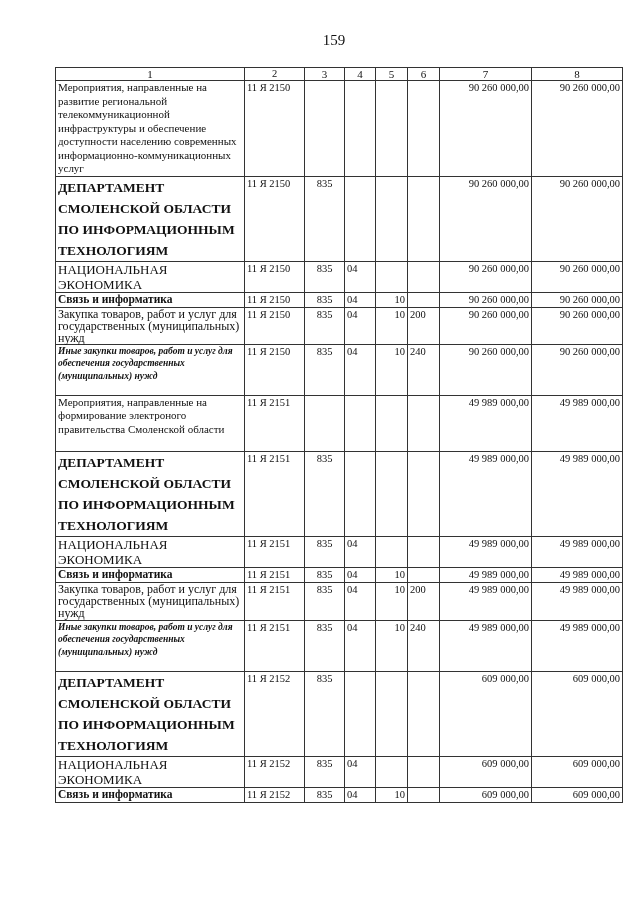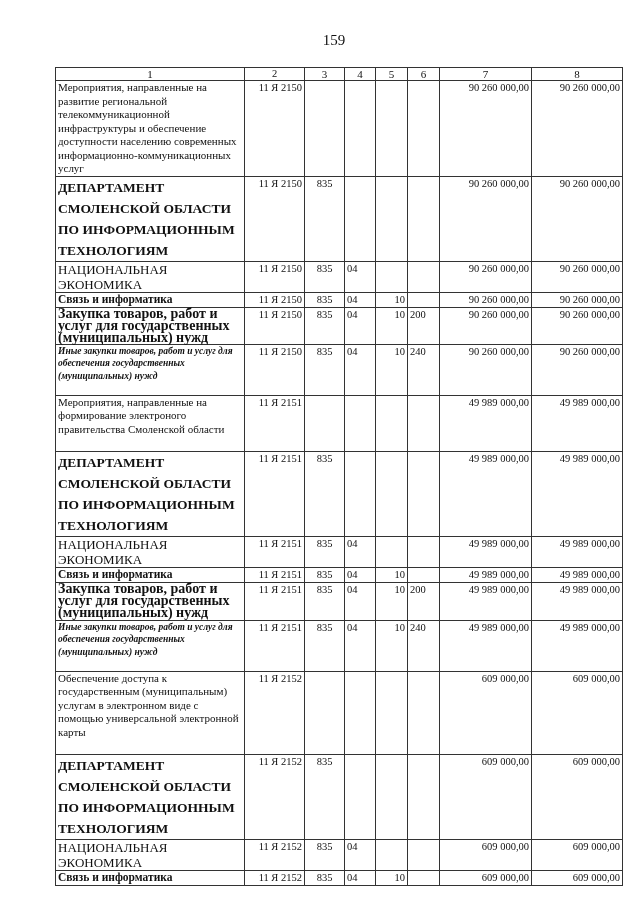--- a/index.html
+++ b/index.html
@@ -6,33 +6,33 @@
   body { width: 640px; height: 905px; position: relative; overflow: hidden;
          font-family: "Liberation Serif", "DejaVu Serif", serif; color: #111; }
   .page-number { position: absolute; top: 32px; left: 0; width: 668px; text-align: center;
                  font-size: 15px; }
   table.budget { position: absolute; left: 55px; top: 67px; border-collapse: collapse;
                  table-layout: fixed; width: 560px; }
   table.budget td, table.budget th { border: 1px solid #333; padding: 0 2px; vertical-align: top;
                  font-size: 11px; line-height: 13px; }
   table.budget th { font-weight: normal; text-align: center; height: 12px; line-height: 12px; }
   .c1 { width: 184px; text-align: left; }
-  .c2 { width: 55px; text-align: right; font-size: 10.5px !important; }
+  .c2 { width: 55px; text-align: left; font-size: 10.5px !important; }
   .c3 { width: 35px; text-align: center; }
   .c4 { width: 26px; text-align: left; }
   .c5 { width: 27px; text-align: right; }
   .c6 { width: 27px; }
   .c7 { width: 87px; text-align: right; }
   .c8 { width: 86px; text-align: right; }
   td.num { font-size: 10.5px !important; }
   .t-plain td.c1 { font-size: 11px; line-height: 13.5px; }
   .t-dept td.c1 { font-weight: bold; font-size: 13.5px; line-height: 21px; }
   .t-section td.c1 { font-size: 13px; line-height: 15px; margin-left: 43px; }
   .t-subsection td.c1 { font-weight: bold; font-size: 11.5px; line-height: 13px; }
-  .t-purchase td.c1 { font-weight: bold; font-size: 14px; line-height: 12px; }
+  .t-purchase td.c1 { font-weight: normal; font-size: 12px; line-height: 12px; }
   .t-other td.c1 { font-weight: bold; font-style: italic; font-size: 9.5px; line-height: 12.5px; }
 </style>
 </head>
 <body>
 
 <div class="page-number">159</div>
 
 <table class="budget">
   <thead>
     <tr>
@@ -160,30 +160,20 @@
       <tr class="t-other" style="height: 51px;">
         <td class="c1">Иные закупки товаров, работ и услуг для обеспечения государственных (муниципальных) нужд</td>
         <td class="c2 num">11 Я 2151</td>
         <td class="c3 num">835</td>
         <td class="c4 num">04</td>
         <td class="c5 num">10</td>
         <td class="c6 num">240</td>
         <td class="c7 num">49 989 000,00</td>
         <td class="c8 num">49 989 000,00</td>
       </tr>
-      <tr class="t-plain" style="height: 83px;">
-        <td class="c1">Обеспечение доступа к государственным (муниципальным) услугам в электронном виде с помощью универсальной электронной карты</td>
-        <td class="c2 num">11 Я 2152</td>
-        <td class="c3 num"></td>
-        <td class="c4 num"></td>
-        <td class="c5 num"></td>
-        <td class="c6 num"></td>
-        <td class="c7 num">609 000,00</td>
-        <td class="c8 num">609 000,00</td>
-      </tr>
       <tr class="t-dept" style="height: 60px;">
         <td class="c1">ДЕПАРТАМЕНТ СМОЛЕНСКОЙ ОБЛАСТИ ПО ИНФОРМАЦИОННЫМ ТЕХНОЛОГИЯМ</td>
         <td class="c2 num">11 Я 2152</td>
         <td class="c3 num">835</td>
         <td class="c4 num"></td>
         <td class="c5 num"></td>
         <td class="c6 num"></td>
         <td class="c7 num">609 000,00</td>
         <td class="c8 num">609 000,00</td>
       </tr>

